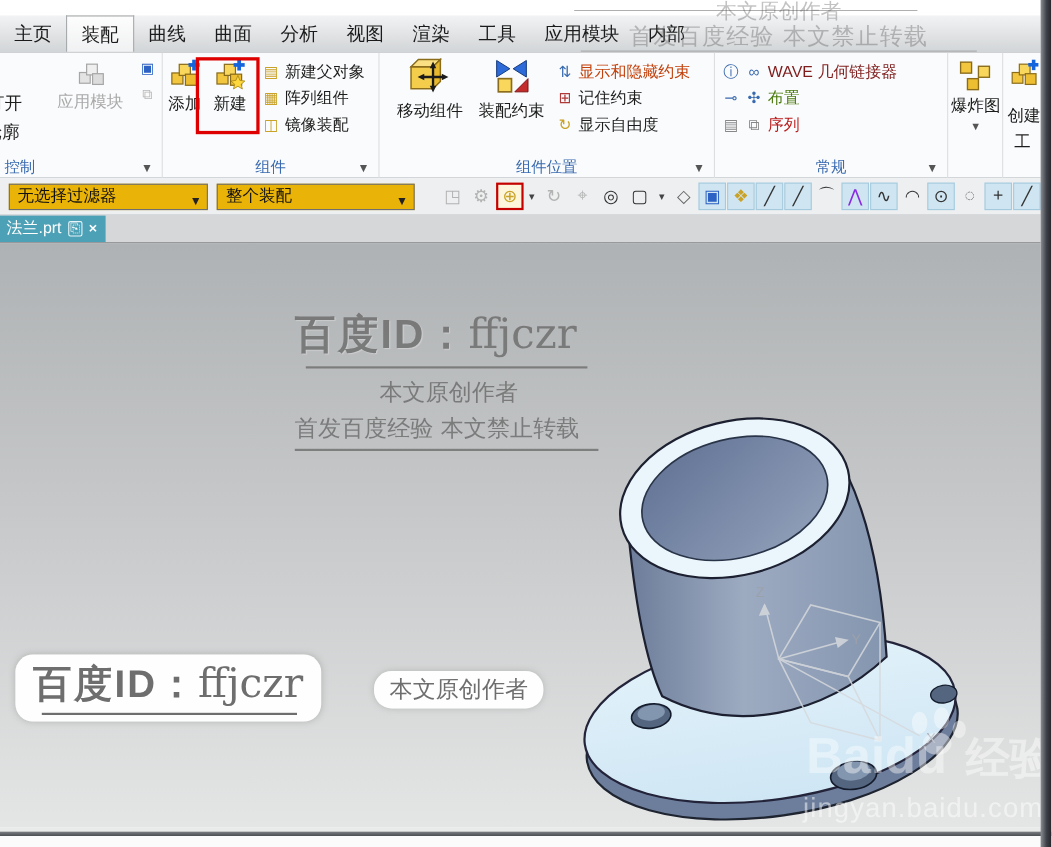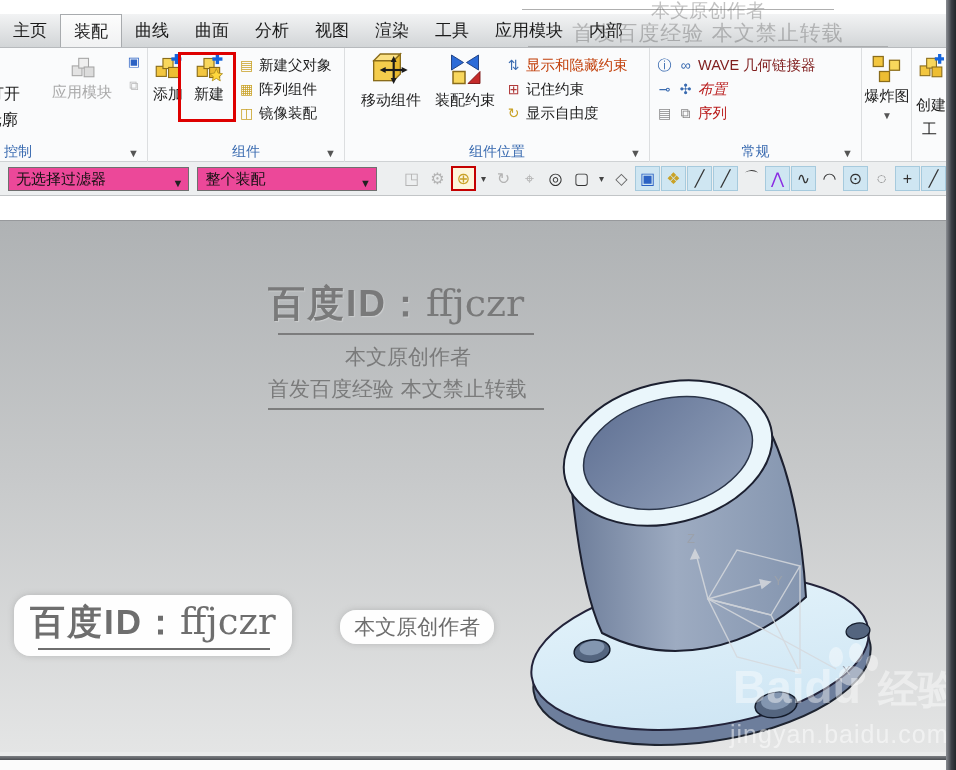--- a/index.html
+++ b/index.html
@@ -35,21 +35,21 @@
   .stack-item{display:flex;align-items:center;height:24px;gap:4px;font-size:14.5px;color:#1d1d1d;white-space:nowrap;cursor:default;}
   .mini-ic{display:inline-block;width:17px;text-align:center;font-size:14px;line-height:17px;}
   .mini-ic:empty{display:none;}
   .clip-txt{position:absolute;font-size:16px;color:#1d1d1d;white-space:nowrap;}
   #redbox{position:absolute;left:30px;top:4px;width:58px;height:70px;border:3px solid #de0000;z-index:5;pointer-events:none;}
   .ctrl-mini{position:absolute;width:16px;height:16px;font-size:13px;line-height:16px;text-align:center;}
 
   
   #filterbar{position:absolute;left:0;top:162px;width:946px;height:34px;background:#edeff0;
     border-bottom:1px solid #c2c5c7;display:flex;align-items:center;}
-  .select{position:relative;height:24px;background:#ec4899;border:1px solid #6f6f6f;font-size:15px;
+  .select{position:relative;height:24px;background:#eab308;border:1px solid #6f6f6f;font-size:15px;
     line-height:22px;padding:0 20px 0 7px;color:#111;margin-left:8px;cursor:default;}
   .select .sel-caret{position:absolute;right:5px;top:4px;font-size:11px;color:#222;}
   #sel-filter{width:192px;}
   #sel-scope{width:190px;}
   #snap-row{display:flex;align-items:center;margin-left:22px;gap:1px;}
   .snap{width:25px;height:25px;display:flex;align-items:center;justify-content:center;
     font-size:16px;color:#333;border:1px solid transparent;cursor:default;}
   .snap.highlighted{background:#cfe6f2;border:1px solid #a6cadd;}
   .snap.grayed{color:#b3b3b3;}
   .snap.redbox{border:2px solid #c40000;background:#fdf6dc;}
@@ -280,21 +280,21 @@
 
           <div class="stack-item" style="color: rgb(58, 107, 176);">
             <span class="mini-ic">ⓘ</span>
             <span class="mini-ic">∞</span>
             <span style="color:#7f1d1d;">WAVE 几何链接器</span>
           </div>
 
           <div class="stack-item" style="color: rgb(58, 107, 176);">
             <span class="mini-ic">⊸</span>
             <span class="mini-ic">✣</span>
-            <span style="color:#b91c1c;font-style:italic;">布置</span>
+            <span style="color:#4d7c0f;">布置</span>
           </div>
 
           <div class="stack-item" style="color: rgb(136, 136, 136);">
             <span class="mini-ic">▤</span>
             <span class="mini-ic">⧉</span>
             <span style="color:#b91c1c;">序列</span>
           </div>
         </div>
       <div class="grp-label">
         <span>常规</span>
@@ -416,20 +416,27 @@
         <div class="snap highlighted">
           <span>+</span>
         </div>
 
         <div class="snap highlighted">
           <span>╱</span>
         </div>
       </div>
   </div>
 
+  <div id="tabbar">
+    <div id="part-tab">
+      <span>法兰.prt</span>
+      <span class="mod-ic">⎘</span>
+      <span class="close-ic">×</span>
+    </div>
+  </div>
 
   <div id="viewport">
 
     <svg id="model-svg" width="946" height="532" viewBox="0 0 946 532">
       <defs>
         <linearGradient id="gBody" x1="0" y1="0" x2="1" y2="0">
           <stop offset="0" stop-color="#6C7C99"></stop>
           <stop offset="0.45" stop-color="#9DABC1"></stop>
           <stop offset="1" stop-color="#8495AF"></stop>
         </linearGradient>

